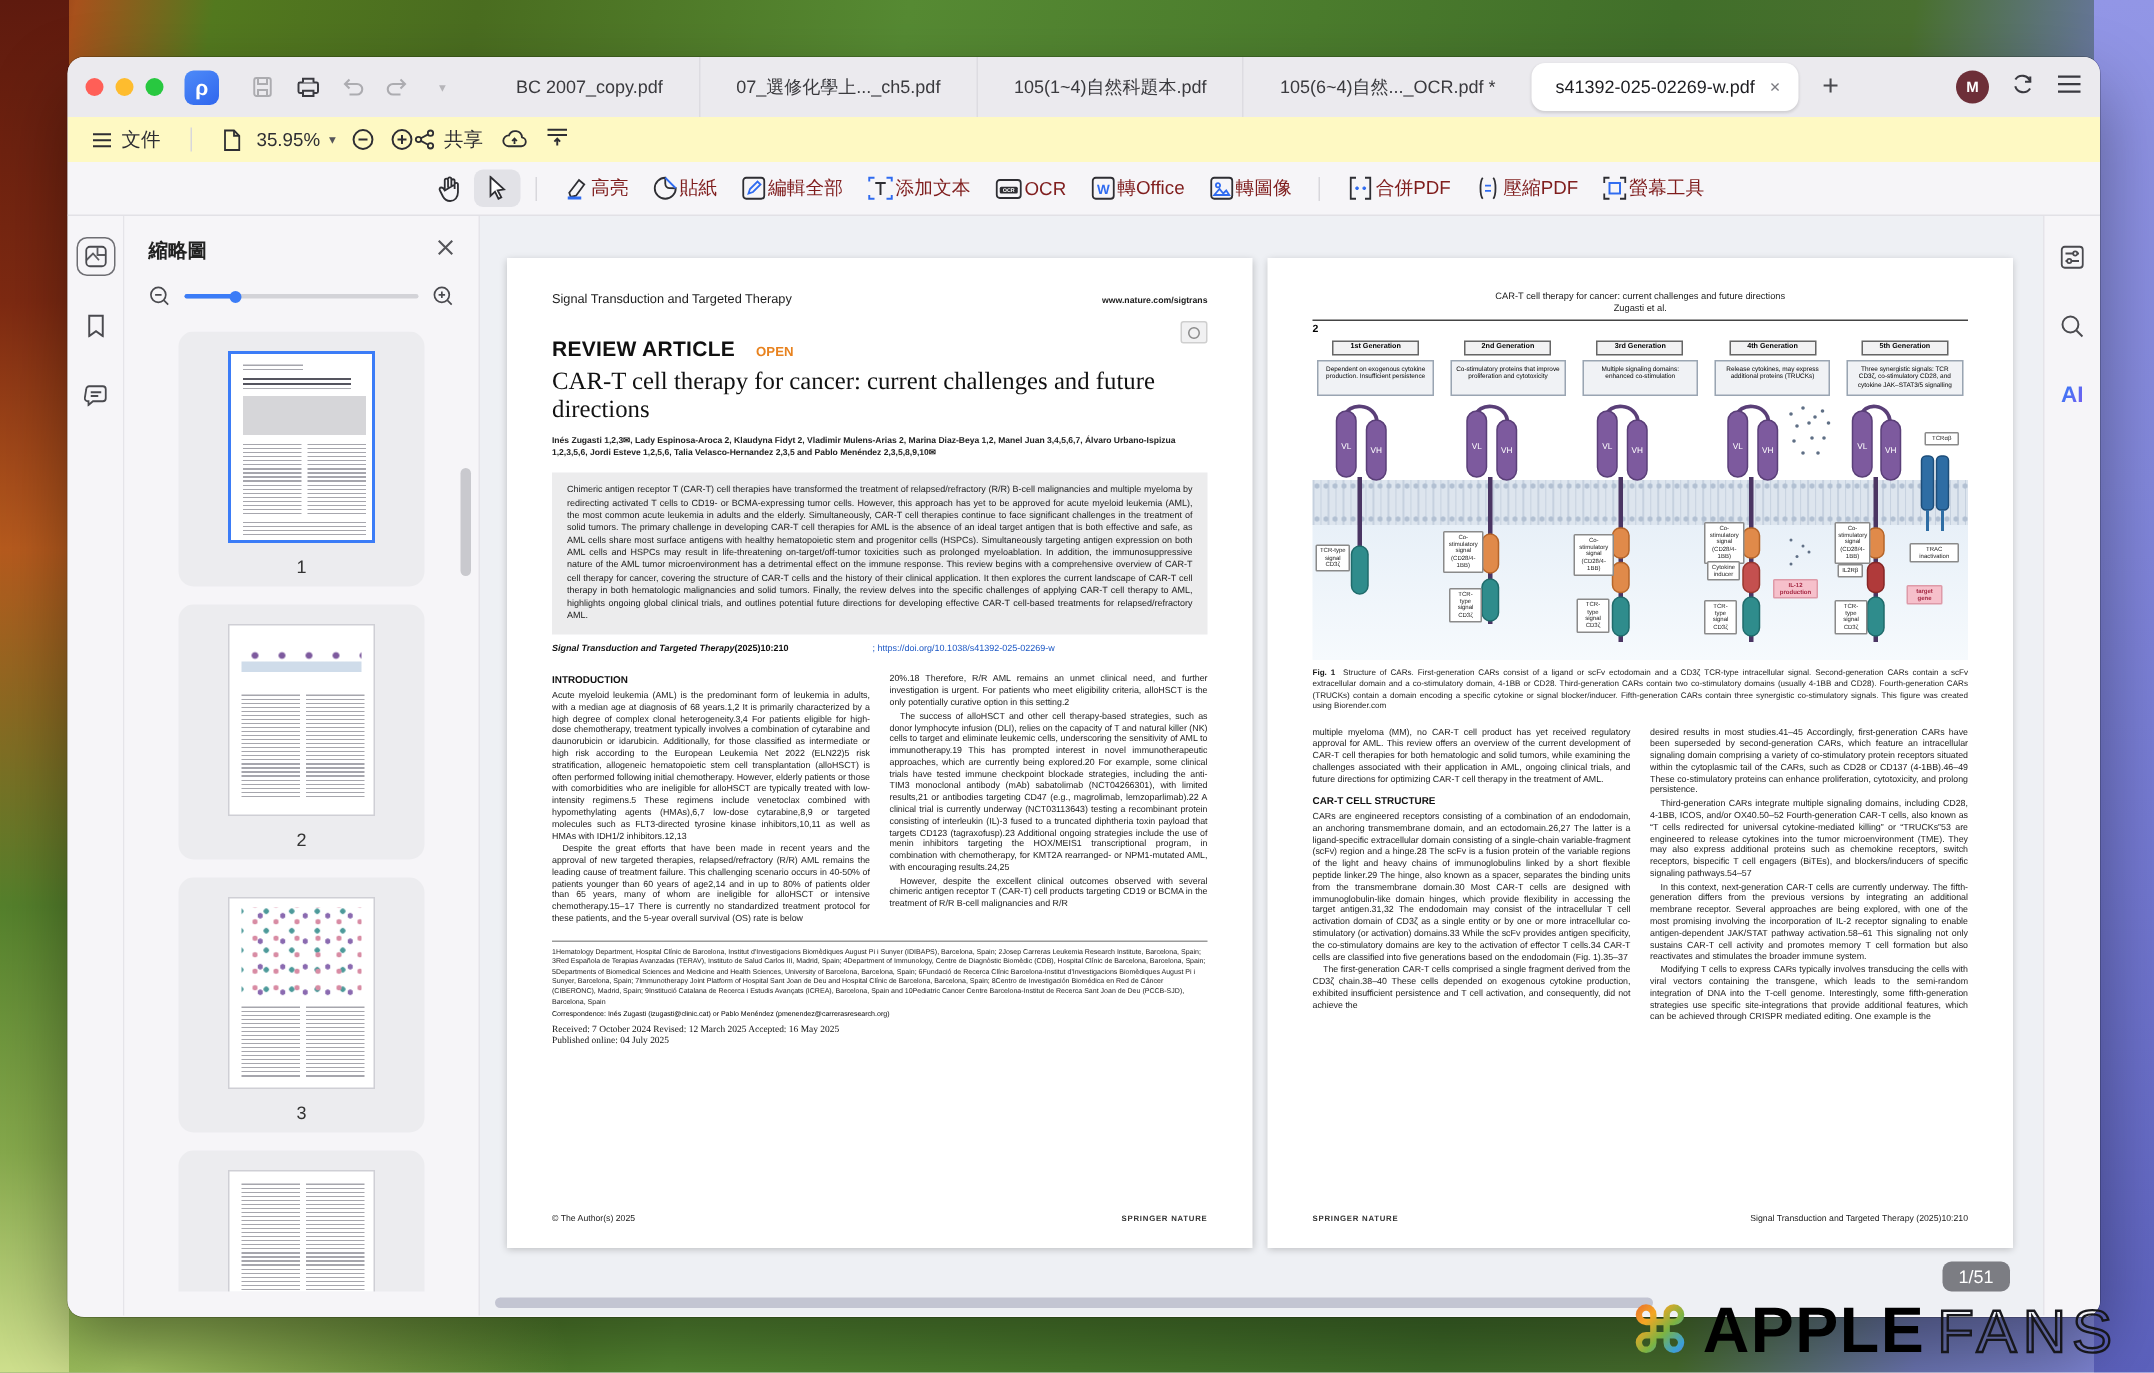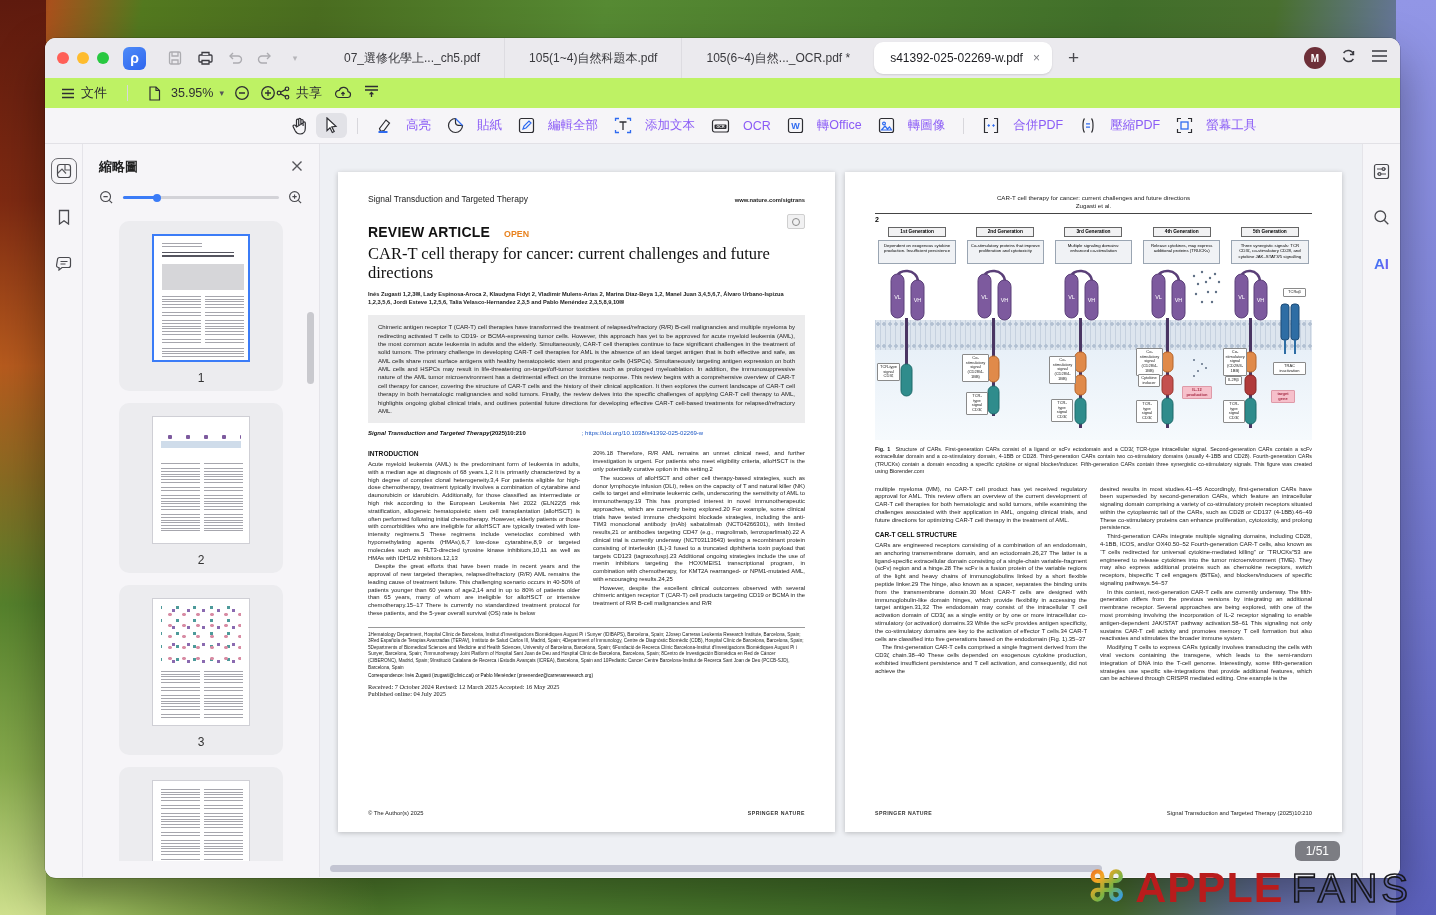--- a/index.html
+++ b/index.html
@@ -32,36 +32,36 @@
   .tabstrip{display:flex;align-items:center;flex:1;margin-left:10px;height:100%;}
   .ttab{font-size:12px;color:#3a3a3e;padding:0 24px;height:100%;display:flex;align-items:center;white-space:nowrap;border-left:1px solid #dddce1;}
   .ttab:first-child{border-left:none}
   .ttab.active{background:#fff;border-radius:9px;height:32px;box-shadow:0 1px 2px rgba(0,0,0,.12);border-left:none;padding:0 12px 0 16px;gap:10px;color:#1d1d21;}
   .tabclose{font-size:12px;color:#7a7a80;line-height:1;}
   .newtab{font-size:19px;color:#4a4a4f;padding:0 16px;}
   .tb-right{display:flex;align-items:center;gap:14px;margin-left:auto;}
   .avatar{width:22px;height:22px;border-radius:50%;background:#6d2f38;color:#fff;font-size:10px;font-weight:bold;display:flex;align-items:center;justify-content:center;}
 
   
-  .menurow{height:30px;display:flex;align-items:center;padding:0 16px;background:#bef264;}
+  .menurow{height:30px;display:flex;align-items:center;padding:0 16px;background:#fef9c3;}
   .mgrp{display:flex;align-items:center;gap:10px;}
   .mbtn{display:flex;align-items:center;gap:6px;font-size:13px;color:#2e2e33;}
   .vdiv{width:1px;height:16px;background:#d8d7dc;margin:0 10px;}
   .zoomval{font-size:12.5px;color:#2e2e33;}
   .caret{font-size:9px;color:#55555a;}
   .navtabs{display:flex;gap:26px;margin:0 auto;padding-left:60px;}
   .navtab{font-size:13px;color:#3a3a3e;position:relative;padding:4px 2px;}
   .navtab.active{color:#2f6bf0;font-weight:600;}
   .navtab.active::after{content:"";position:absolute;left:-4px;right:-4px;bottom:-4px;height:2.5px;border-radius:2px;background:#2f6bf0;}
   .mright{display:flex;align-items:center;gap:12px;font-size:13px;color:#2e2e33;}
 
   
   .toolbar{height:36px;display:flex;align-items:center;background:#f6f5f8;border-bottom:1px solid #e2e1e6;padding:0 10px;}
   .toolgap{width:228px}
-  .tool{display:flex;align-items:center;gap:13px;padding:4px 8px;border-radius:6px;font-size:12.5px;color:#8b5cf6;white-space:nowrap;}
+  .tool{display:flex;align-items:center;gap:1px;padding:4px 8px;border-radius:6px;font-size:12.5px;color:#7f1d1d;white-space:nowrap;}
   .tool.sel{background:#e2e2e7;}
   .tool svg{display:block}
 
   
   .content{display:flex;height:733px;}
   .rail{width:38px;background:#f6f5f8;border-right:1px solid #e5e4e9;display:flex;flex-direction:column;align-items:center;padding-top:14px;gap:20px;}
   .rail-btn{width:26px;height:26px;display:flex;align-items:center;justify-content:center;border-radius:7px;}
   .rail-btn.sel{border:1.5px solid #6e6e73;}
   .rail.right{border-right:none;border-left:1px solid #e5e4e9;}
   .ai-label{font-size:15px;font-weight:bold;background:linear-gradient(120deg,#2f7cf6,#7a5cf0);-webkit-background-clip:text;background-clip:text;color:transparent;}
@@ -152,21 +152,21 @@
   .flab.pink{background:#f6c0cb;border-color:#de9aa8;color:#a52a44;font-weight:bold;}
   .figcap{margin-top:6px;font-size:5.4px;line-height:1.38;text-align:justify;color:#1b1b1b;}
 
   
   .hscroll{position:absolute;left:10px;bottom:5px;width:772px;height:7px;border-radius:4px;background:#c3c5d2;}
   .pagebadge{position:absolute;right:22px;bottom:16px;background:rgba(99,99,106,.82);color:#fff;font-size:12px;padding:3px 11px;border-radius:6px;}
 
   
   .watermark{position:absolute;right:24px;bottom:6px;display:flex;align-items:center;gap:8px;z-index:60;}
   .wm-cmd{font-size:41px;font-weight:bold;background:linear-gradient(135deg,#e4572e 0%,#f5a623 30%,#7cb342 55%,#3aa0d8 78%,#9b59b6 100%);-webkit-background-clip:text;background-clip:text;color:transparent;line-height:1;}
-  .wm-bold{font-size:43px;font-weight:800;color:#b91c1c;letter-spacing:1px;line-height:1;}
+  .wm-bold{font-size:43px;font-weight:800;color:#000000;letter-spacing:1px;line-height:1;}
   .wm-light{font-size:40px;font-weight:400;color:transparent;-webkit-text-stroke:1.6px #17171c;letter-spacing:4px;line-height:1;}
 </style>
 </head>
 <body>
 
 <div class="bgstrip-left"></div>
 <div class="bgstrip-right"></div>
 
 <div class="window">
 
@@ -199,20 +199,23 @@
       <svg width="16" height="14" viewBox="0 0 16 14" fill="none" stroke="#3a3a40" stroke-width="1.4">
           <path d="M13 5H5a3.5 3.5 0 0 0 0 7h5"></path>
           <path d="M10 2l3 3-3 3"></path>
         </svg>
     </div>
     <div class="tb-ico dim">
         <span class="caret">▾</span>
       </div>
 
     <div class="tabstrip">
+      <div class="ttab">
+          <span>BC 2007_copy.pdf</span>
+        </div>
       <div class="ttab">
           <span>07_選修化學上..._ch5.pdf</span>
         </div>
       <div class="ttab">
           <span>105(1~4)自然科題本.pdf</span>
         </div>
       <div class="ttab">
           <span>105(6~4)自然..._OCR.pdf *</span>
         </div>
       <div class="ttab active">

